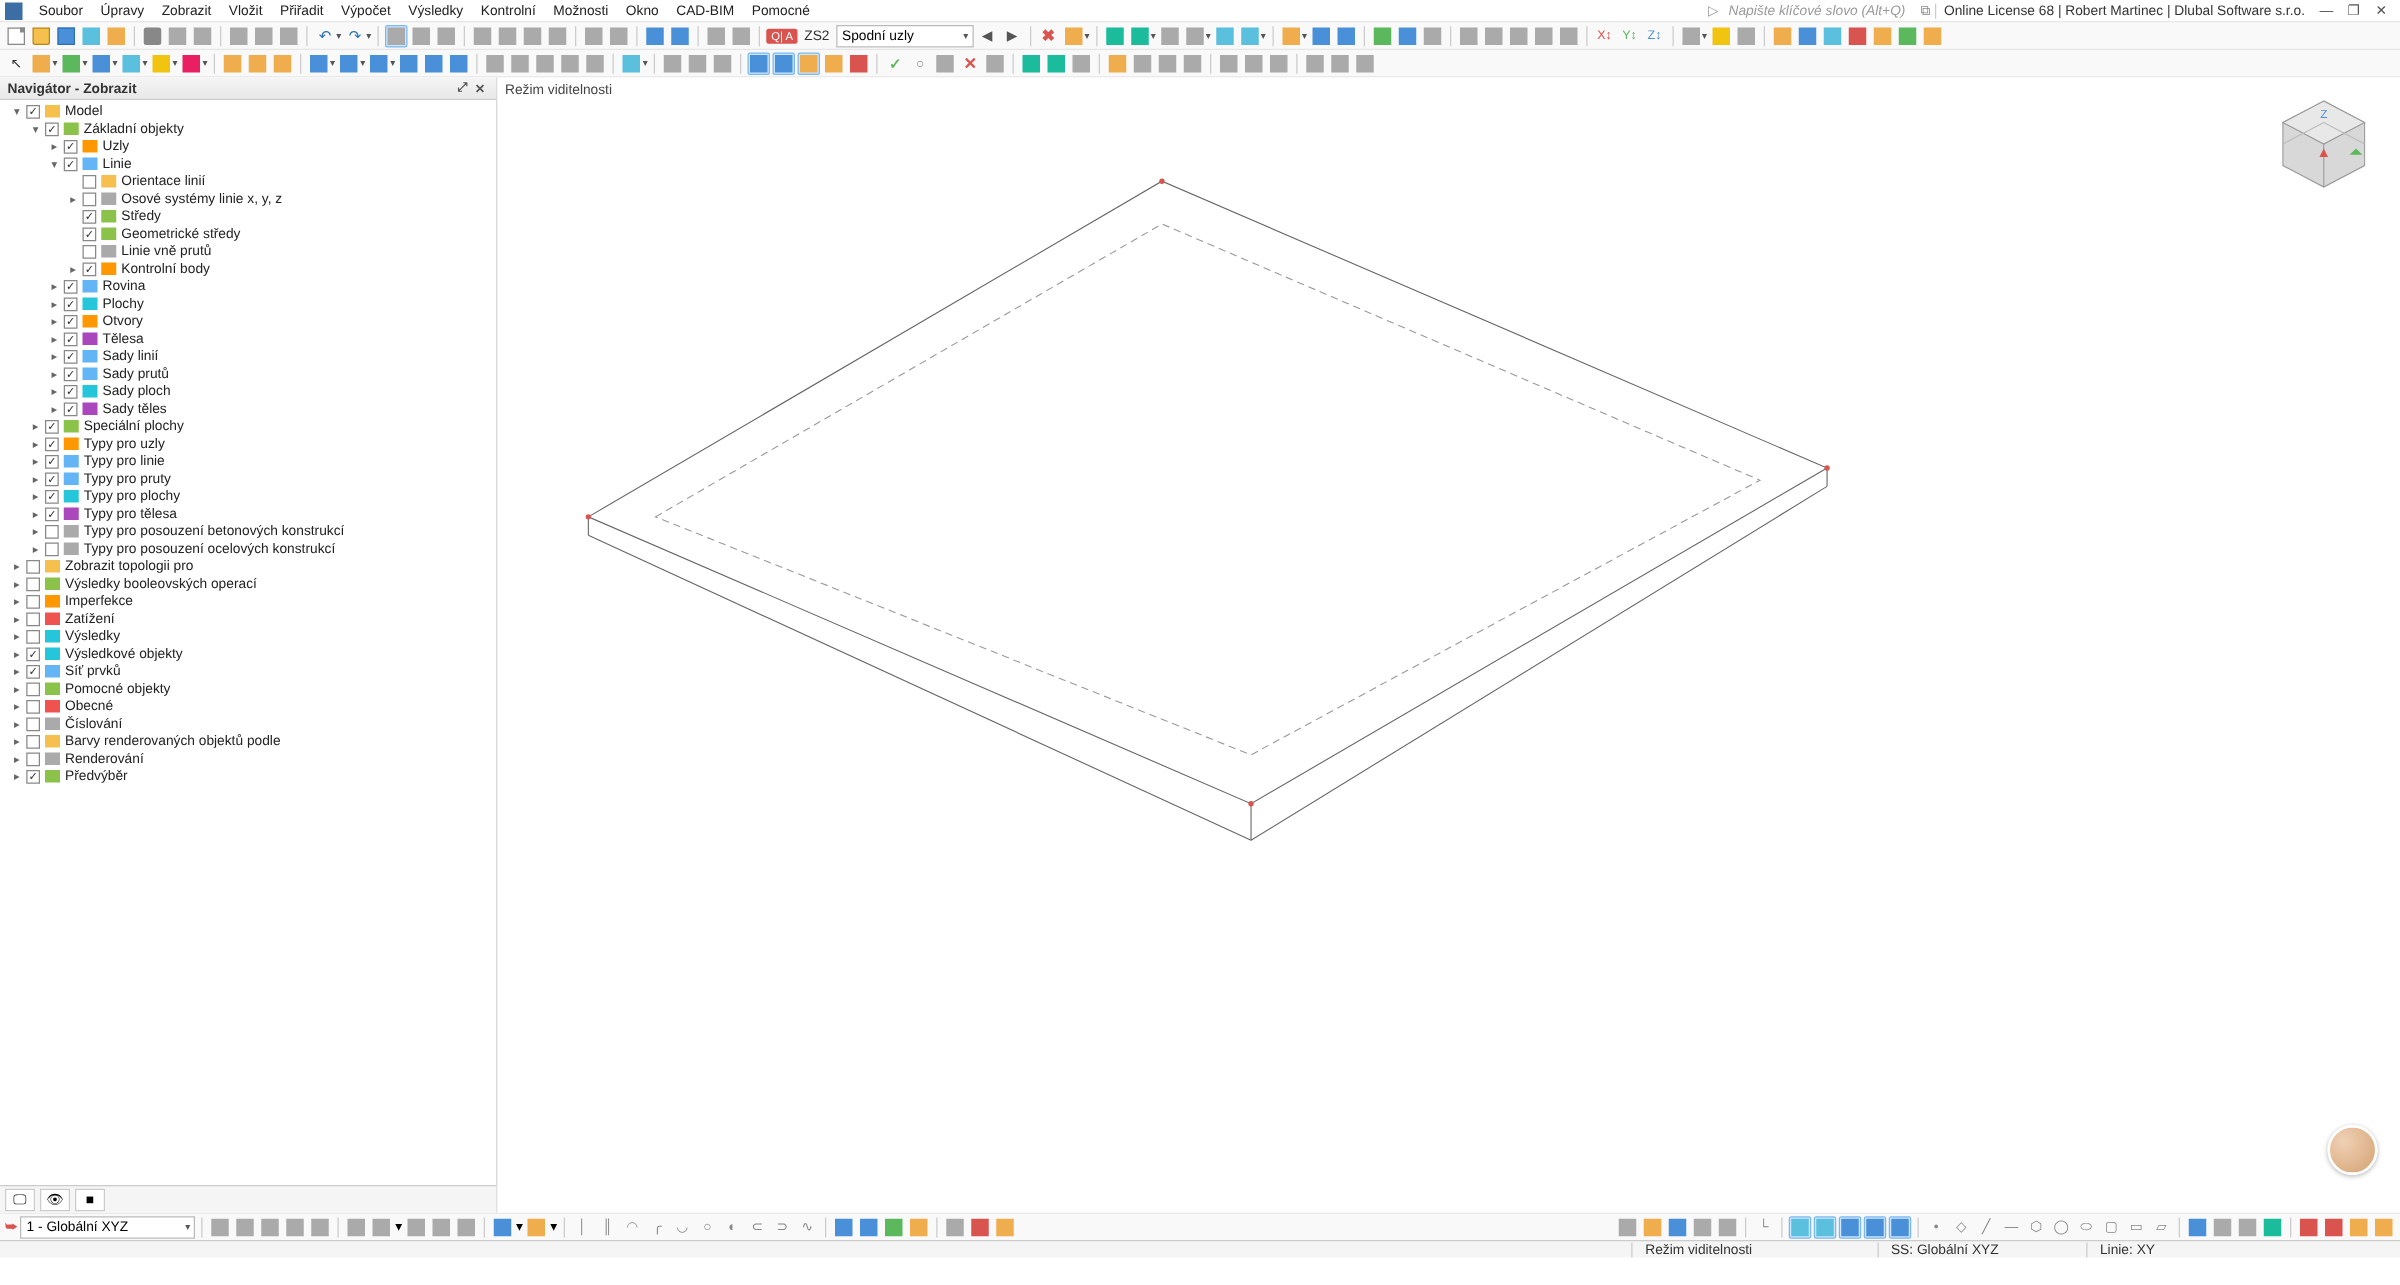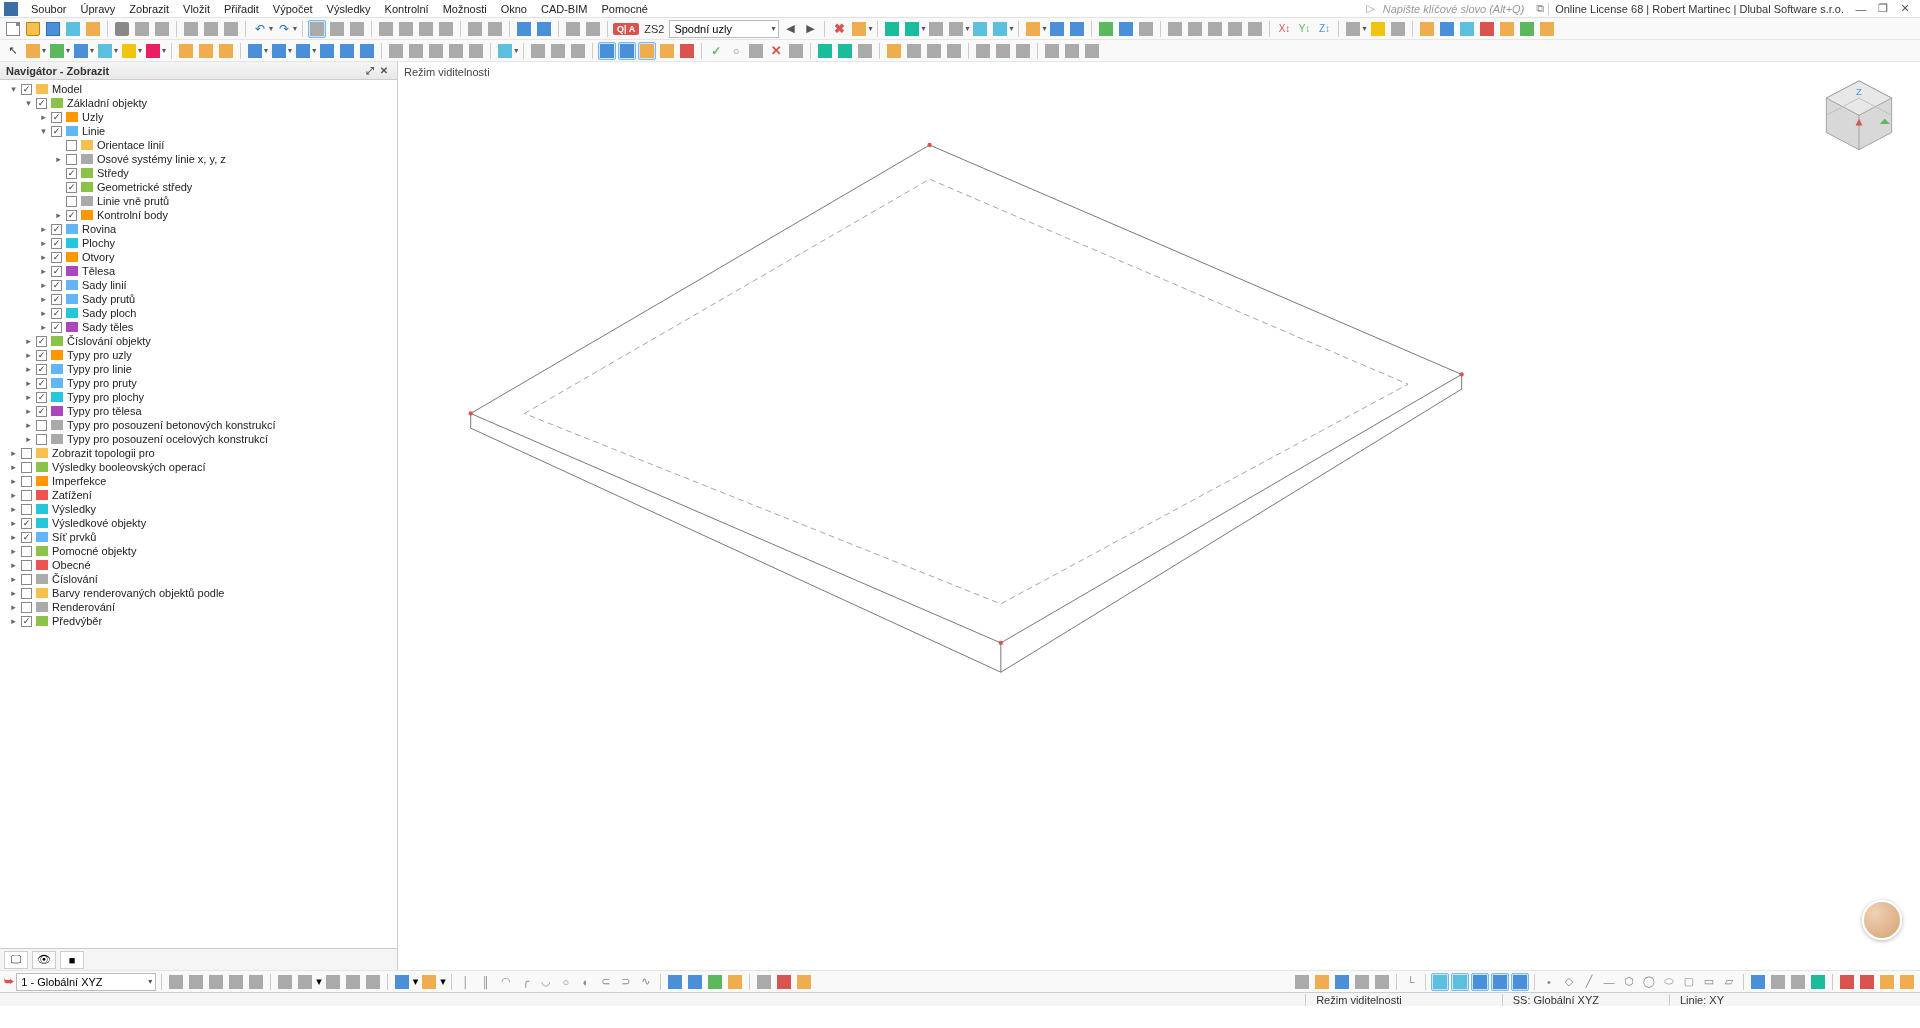--- a/index.html
+++ b/index.html
@@ -13,21 +13,21 @@
 .menubar .search-hint { color: #999; font-style: italic; padding: 0 8px; text-align: center; }
 .menubar .license { color: #333; padding: 0 6px; border-left: 1px solid #ccc; }
 .menubar .win-btn { width: 22px; text-align: center; color: #555; cursor: pointer; }
 
 
 .toolbar { height: 22px; background: #f9f9f9; display: flex; align-items: center; padding: 0 4px; gap: 2px; border-bottom: 1px solid #e5e5e5; }
 .toolbar .tb-btn { width: 18px; height: 18px; display: inline-flex; align-items: center; justify-content: center; cursor: pointer; border: 1px solid transparent; border-radius: 2px; }
 .toolbar .tb-sep { width: 1px; height: 16px; background: #ccc; margin: 0 3px; }
 .toolbar .tb-btn.active { background: #cde6ff; border-color: #7ab8f0; }
 .toolbar .dd { font-size: 8px; color: #555; margin-left: -2px; }
-.toolbar .badge-red { background: #d9534f; color: #fff; font-size: 9px; padding: 1px 4px; border-radius: 2px; font-weight: bold; }
+.toolbar .badge-red { background: #d9534f; color: #fff; font-size: 9px; padding: 1px 4px; border-radius: 2px; font-weight: normal; }
 .toolbar .combo-label { font-size: 11px; padding: 0 3px; color: #333; }
 .toolbar .combo { border: 1px solid #bbb; background: #fff; height: 18px; padding: 0 14px 0 4px; font-size: 11px; min-width: 110px; display: inline-flex; align-items: center; position: relative; }
 .toolbar .combo::after { content: "▾"; position: absolute; right: 3px; font-size: 8px; color: #555; }
 
 
 .ic { width: 14px; height: 14px; display: block; }
 .ic-doc { background: linear-gradient(#fff,#fff); border: 1px solid #888; position: relative; }
 .ic-doc::after { content: ""; position: absolute; top: -1px; right: -1px; width: 4px; height: 4px; background: #888; }
 .ic-open { background: #f5c04e; border-radius: 0 0 2px 2px; border: 1px solid #b8860b; }
 .ic-save { background: #4a90d9; border: 1px solid #2a70b9; }
@@ -638,21 +638,21 @@
           <span class="tw">▸</span>
           <span class="cb checked"></span>
           <span class="ti ti-pur"></span>
           <span class="lbl">Sady těles</span>
         </div>
         <div class="tree-row">
           <span class="ind" style="width: 19px;"></span>
           <span class="tw">▸</span>
           <span class="cb checked"></span>
           <span class="ti ti-grn"></span>
-          <span class="lbl">Číslování objekty</span>
+          <span class="lbl">Speciální plochy</span>
         </div>
         <div class="tree-row">
           <span class="ind" style="width: 19px;"></span>
           <span class="tw">▸</span>
           <span class="cb checked"></span>
           <span class="ti ti-org"></span>
           <span class="lbl">Typy pro uzly</span>
         </div>
         <div class="tree-row">
           <span class="ind" style="width: 19px;"></span>

